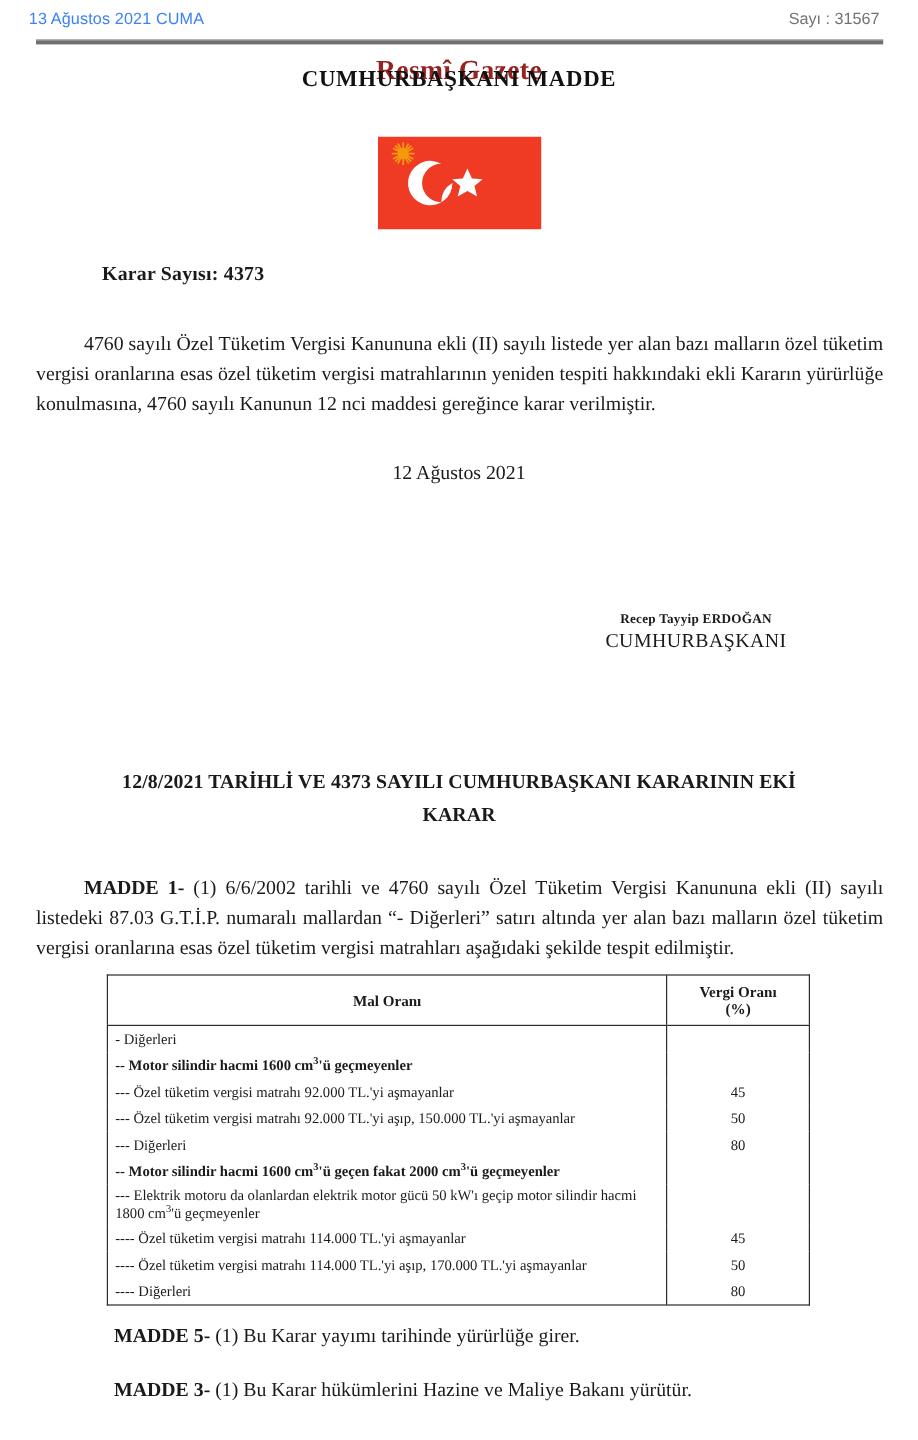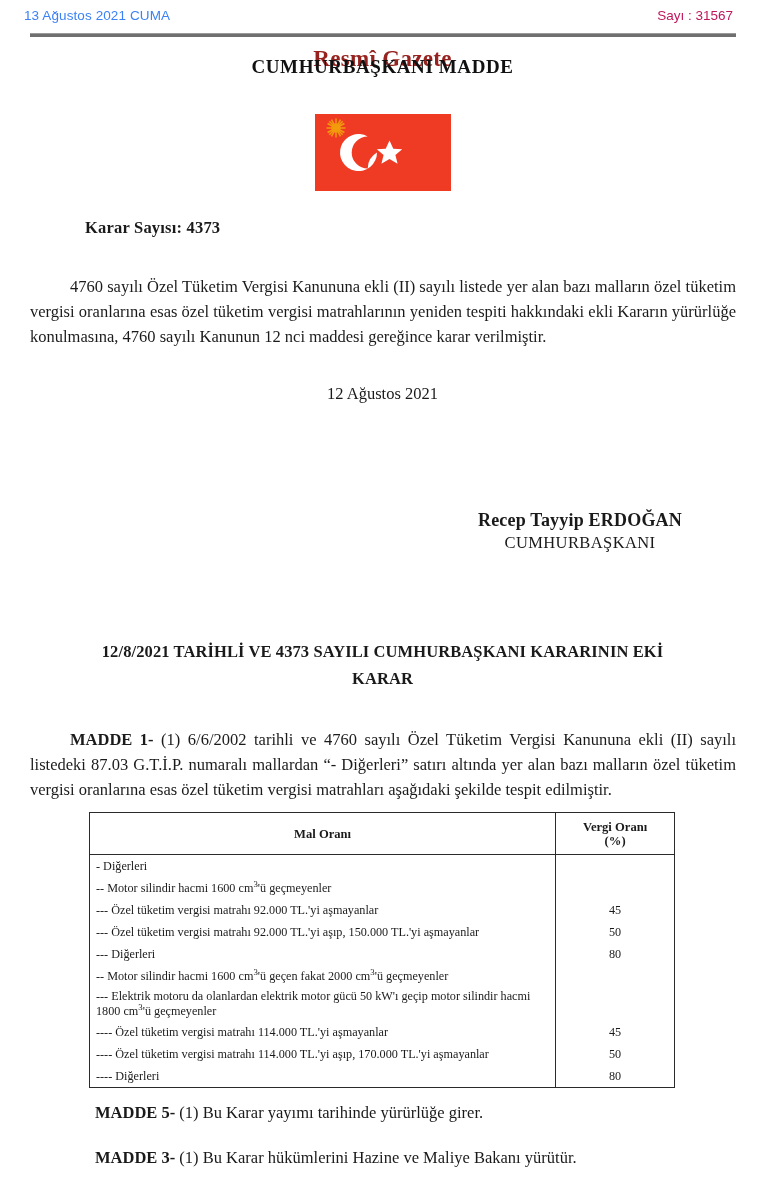--- a/index.html
+++ b/index.html
@@ -42,21 +42,21 @@
     font-weight: 700;
     color: #96231f;
     letter-spacing: 0.3px;
     margin-top: 44px;
   }
   .masthead-issue {
     position: absolute;
     right: 32px; top: 8px;
     font-family: "Liberation Sans", "DejaVu Sans", sans-serif;
     font-size: 13.5px;
-    color: #be185d;
+    color: #737373;
   }
   .masthead-rule {
     position: absolute;
     left: 30px; top: 33px;
     width: 706px;
     height: 3px;
     background: #6f6f6f;
     border-top: 1px solid #9a9a9a;
   }
 
@@ -120,21 +120,21 @@
     font-size: 16.5px;
   }
 
   .signature {
     position: absolute;
     left: 440px; top: 510px;
     width: 280px;
     text-align: center;
   }
   .signature-name {
-    font-size: 18px;
+    font-size: 11px;
     font-weight: 700;
     letter-spacing: 0.2px;
   }
   .signature-role {
     font-size: 16.5px;
     letter-spacing: 0.4px;
     margin-top: 2px;
   }
 
   
@@ -191,21 +191,21 @@
     line-height: 15px;
   }
   .tax-table td.rate {
     border-left: 1px solid #2b2b2b;
     text-align: center;
     vertical-align: middle;
     height: 22px;
   }
   .tax-table tr.tall td { height: 34px; }
   .lvl1 { padding-left: 0px; }
-  .lvl2 { padding-left: 12px; }
+  .lvl2 { padding-left: 12px; font-weight: bold; }
   .lvl3 { padding-left: 22px; }
   .lvl4 { padding-left: 32px; }
   sup { font-size: 0.72em; vertical-align: super; line-height: 0; }
 
   
   .closing {
     position: absolute;
     left: 95px;
     font-size: 16.5px;
   }

